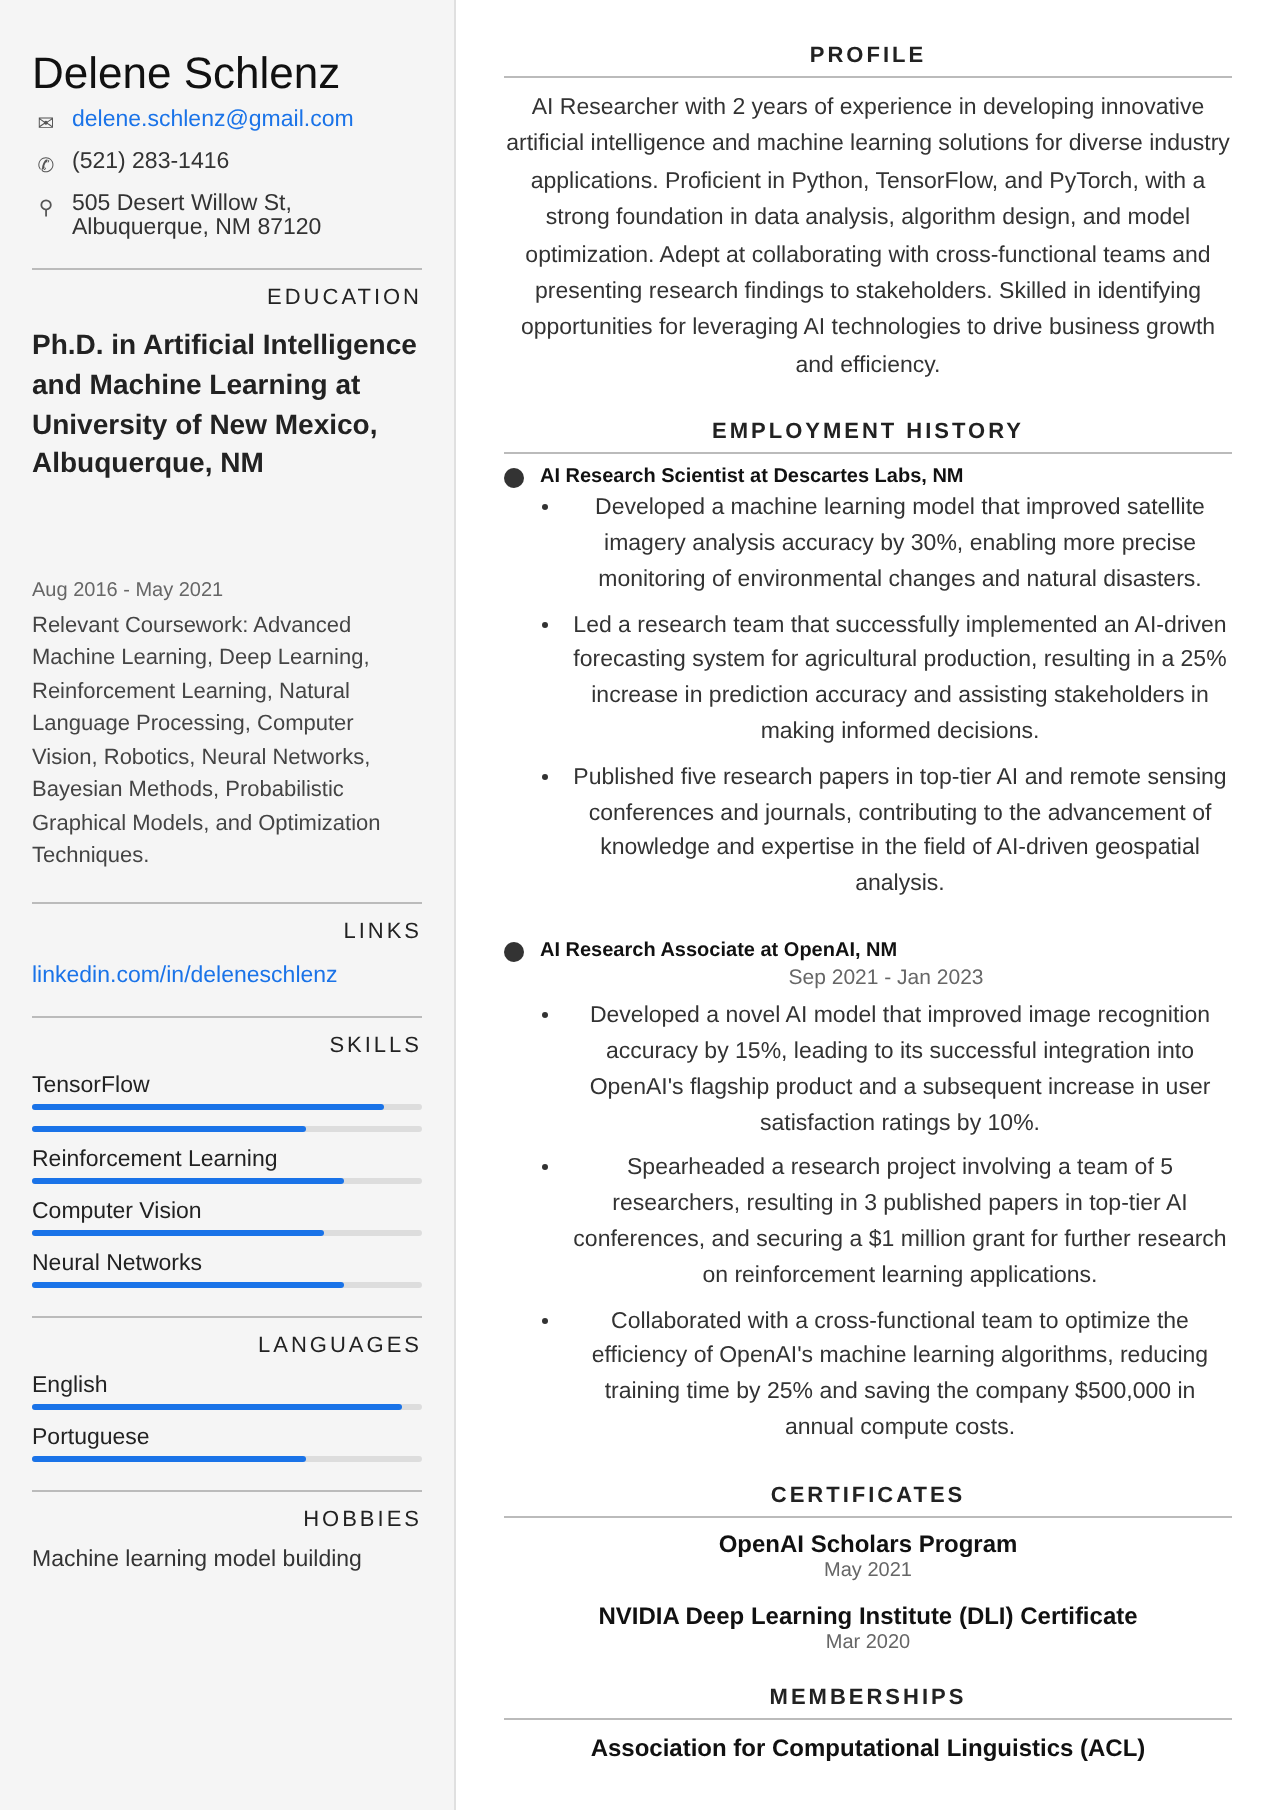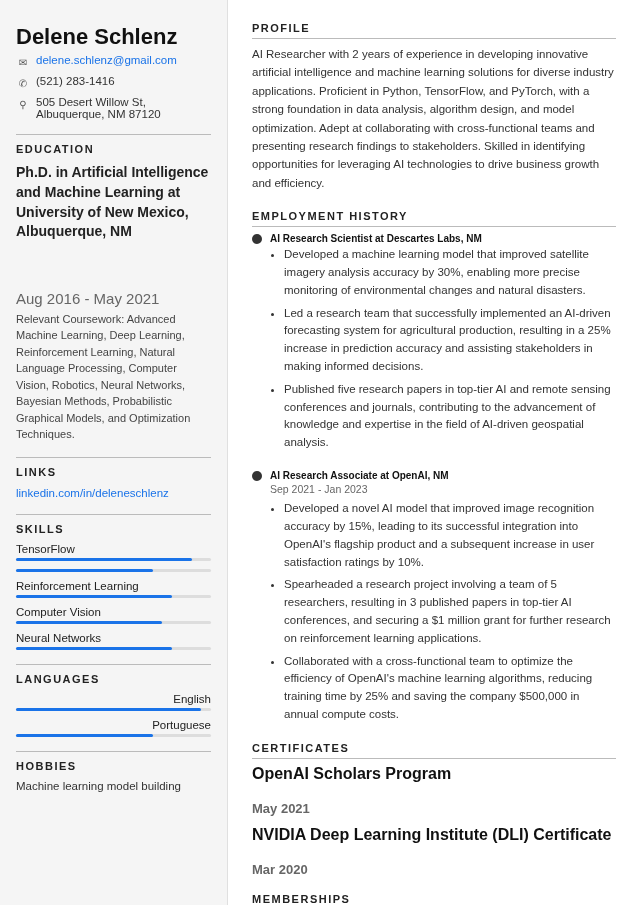--- a/index.html
+++ b/index.html
@@ -15,21 +15,21 @@
     
     .sidebar {
       width: 228px;
       min-width: 228px;
       background: #f5f5f5;
       padding: 24px 16px;
       border-right: 1px solid #e0e0e0;
     }
     .name {
       font-size: 22px;
-      font-weight: 700;
+      font-weight: 400;
       color: #111;
       line-height: 1.2;
       margin-bottom: 4px;
     }
     .title {
       font-size: 13px;
       color: #555;
       margin-bottom: 18px;
     }
     .contact-item {
@@ -56,34 +56,35 @@
       text-decoration: none;
       word-break: break-all;
     }
     .section-divider {
       border: none;
       border-top: 1.5px solid #bbb;
       margin: 14px 0 8px 0;
     }
     .section-title {
       font-size: 11px;
-      font-weight: 700;
+      font-weight: 400;
       letter-spacing: 1.5px;
       text-transform: uppercase;
       color: #222;
       margin-bottom: 8px;
+      text-align: right;
     }
     .edu-degree {
       font-weight: 700;
       font-size: 14px;
       line-height: 1.4;
       margin-bottom: 3px;
     }
     .edu-date {
-      font-size: 15px;
+      font-size: 10px;
       color: #666;
       margin-bottom: 4px;
       margin-top: 48px;
     }
     .edu-coursework {
       font-size: 11px;
       color: #444;
       line-height: 1.5;
     }
     .links-section a {
@@ -105,21 +106,20 @@
       border-radius: 2px;
       width: 100%;
     }
     .skill-bar-fill {
       height: 3px;
       border-radius: 2px;
       background: #1a73e8;
     }
     .lang-item {
       margin-bottom: 8px;
-      text-align: right;
     }
     .lang-name {
       font-size: 11.5px;
       margin-bottom: 3px;
     }
     
     .main {
       flex: 1;
       padding: 22px 24px;
     }
@@ -174,42 +174,42 @@
       font-size: 11.5px;
       color: #333;
       line-height: 1.55;
       margin-bottom: 5px;
     }
     .cert-item {
       margin-bottom: 10px;
     }
     .cert-name {
       font-weight: 700;
-      font-size: 16px;
+      font-size: 12px;
       color: #111;
     }
     .cert-date {
-      font-size: 13px;
+      font-size: 10px;
       color: #666;
-      margin-top: 18px;
-      font-weight: bold;
+      margin-top: 1px;
     }
     .membership-item {
       font-weight: 700;
       font-size: 12px;
       color: #111;
       margin-bottom: 8px;
       line-height: 1.4;
     }
     .hobby-item {
       font-size: 11.5px;
       color: #333;
     }
     .section-block {
       margin-bottom: 16px;
+      text-align: center;
     }
   </style>
 </head>
 <body>
 
 <div class="sidebar">
   <div class="name">Delene Schlenz</div>
 
   <div class="contact-item">
     <span class="contact-icon">✉</span>

